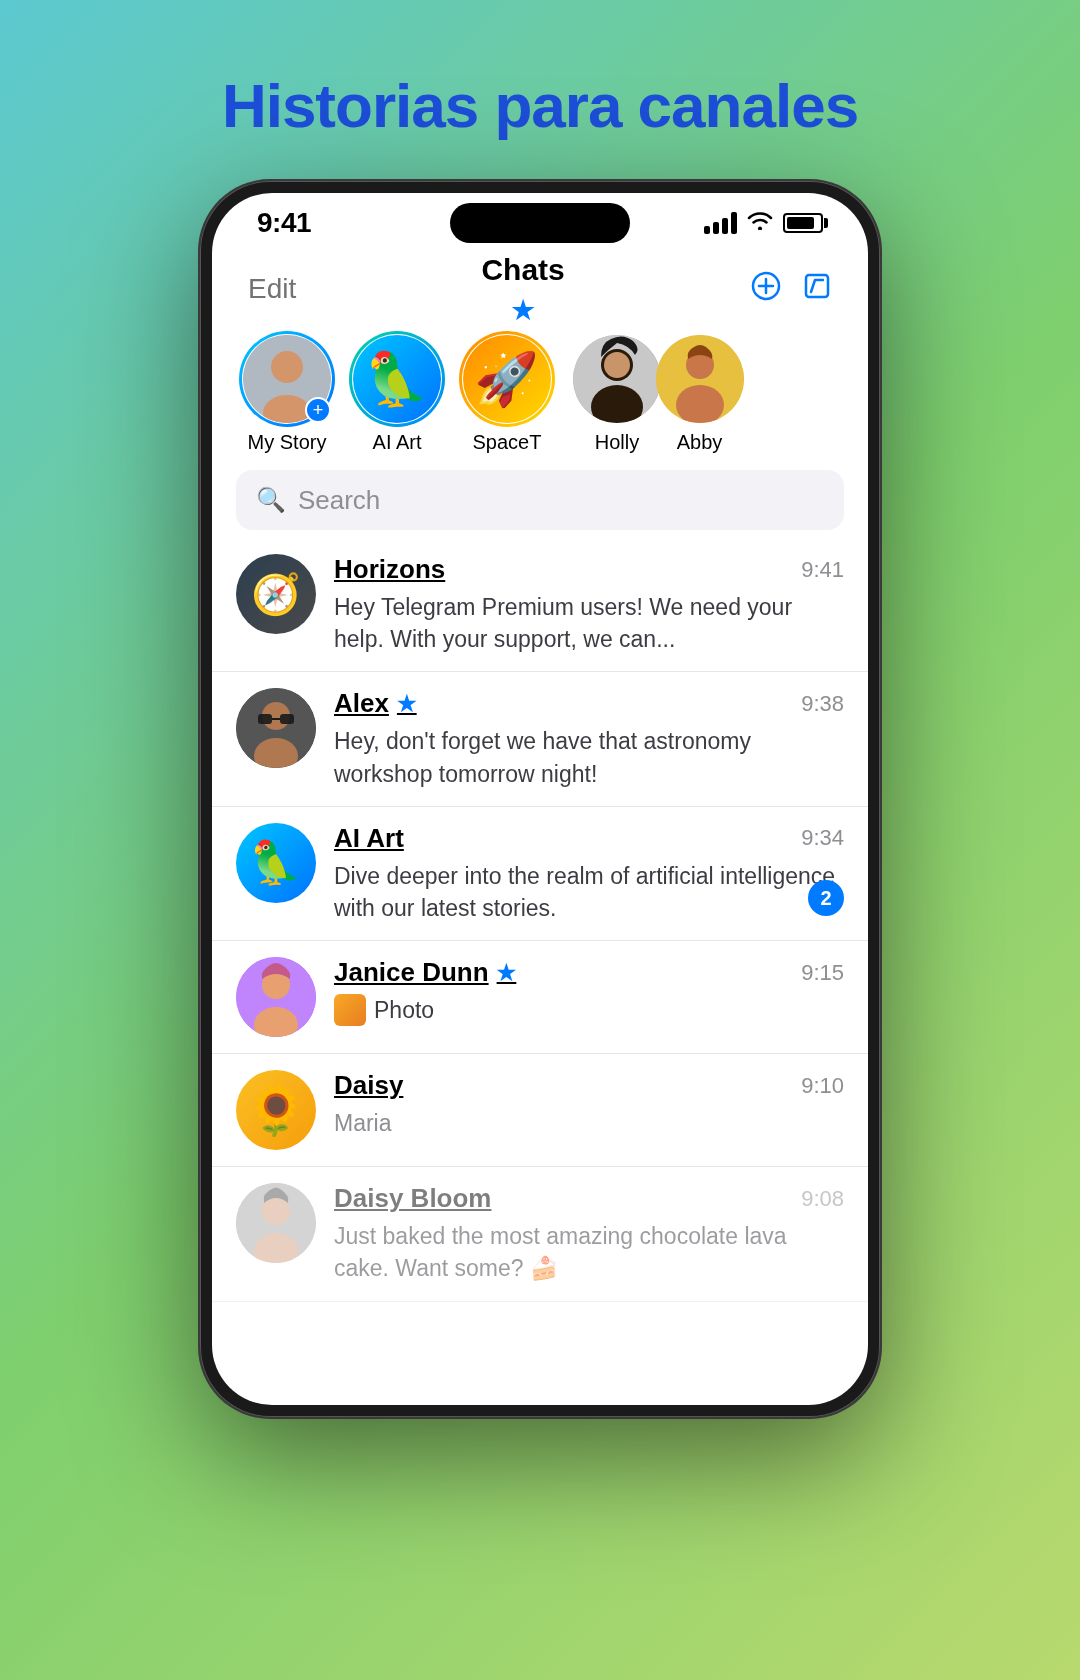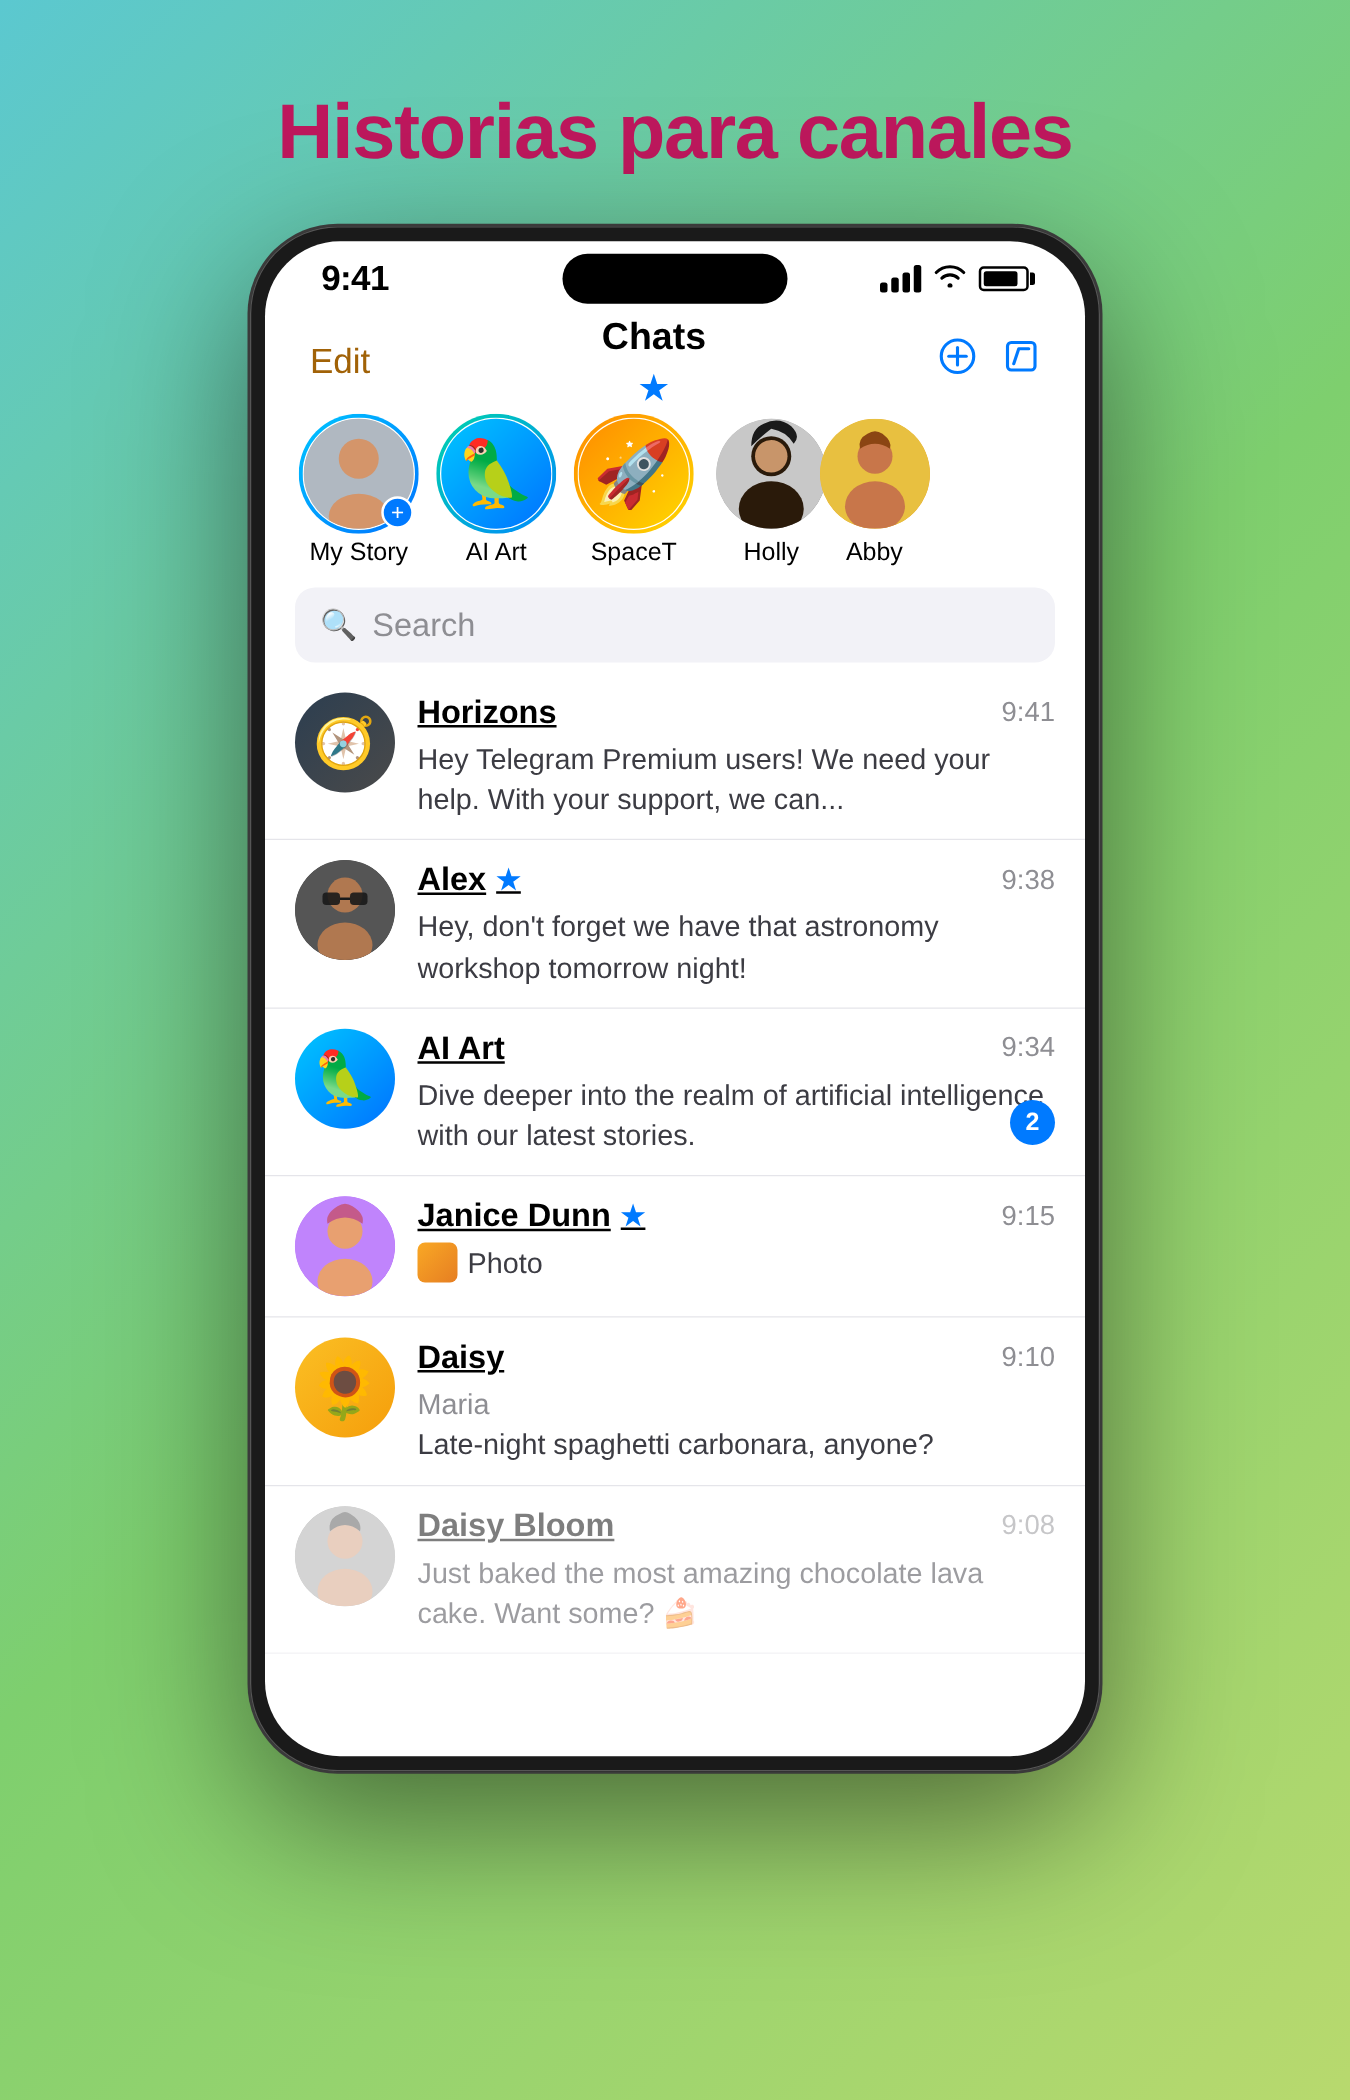--- a/index.html
+++ b/index.html
@@ -9,21 +9,21 @@
       height: 1680px;
       background: linear-gradient(135deg, #5bc8d0 0%, #7ecf6e 50%, #b8d96e 100%);
       display: flex;
       flex-direction: column;
       align-items: center;
       font-family: -apple-system, BlinkMacSystemFont, 'SF Pro Display', 'Helvetica Neue', sans-serif;
       overflow: hidden;
     }
 
     .page-title {
-      color: #be185d;
+      color: #1d4ed8;
       font-size: 62px;
       font-weight: 800;
       margin-top: 70px;
       margin-bottom: 40px;
       text-align: center;
       letter-spacing: -1px;
     }
 
     .phone-wrapper {
       position: relative;
@@ -140,21 +140,21 @@
     .nav-bar {
       height: 72px;
       display: flex;
       align-items: center;
       justify-content: space-between;
       padding: 0 36px;
       flex-shrink: 0;
     }
 
     .nav-edit {
-      color: #a16207;
+      color: #737373;
       font-size: 28px;
       font-weight: 400;
     }
 
     .nav-title {
       font-size: 30px;
       font-weight: 700;
       color: #000;
       display: flex;
       align-items: center;
@@ -659,21 +659,20 @@
             🌻
           </div>
           <div class="chat-content">
             <div class="chat-header">
               <span class="chat-name">Daisy</span>
               <span class="chat-time">9:10</span>
             </div>
             <div class="chat-preview">
               <span class="sender-prefix">Maria</span>
               <br>
-              <span>Late-night spaghetti carbonara, anyone?</span>
             </div>
           </div>
         </div>
 
         <div class="chat-item faded">
           <div class="chat-avatar daisy-bg">
             <svg width="80" height="80" viewBox="0 0 80 80">
               <circle cx="40" cy="40" r="40" fill="#aaa"></circle>
               <circle cx="40" cy="28" r="14" fill="#d4a080"></circle>
               <ellipse cx="40" cy="68" rx="22" ry="18" fill="#d4a080"></ellipse>

